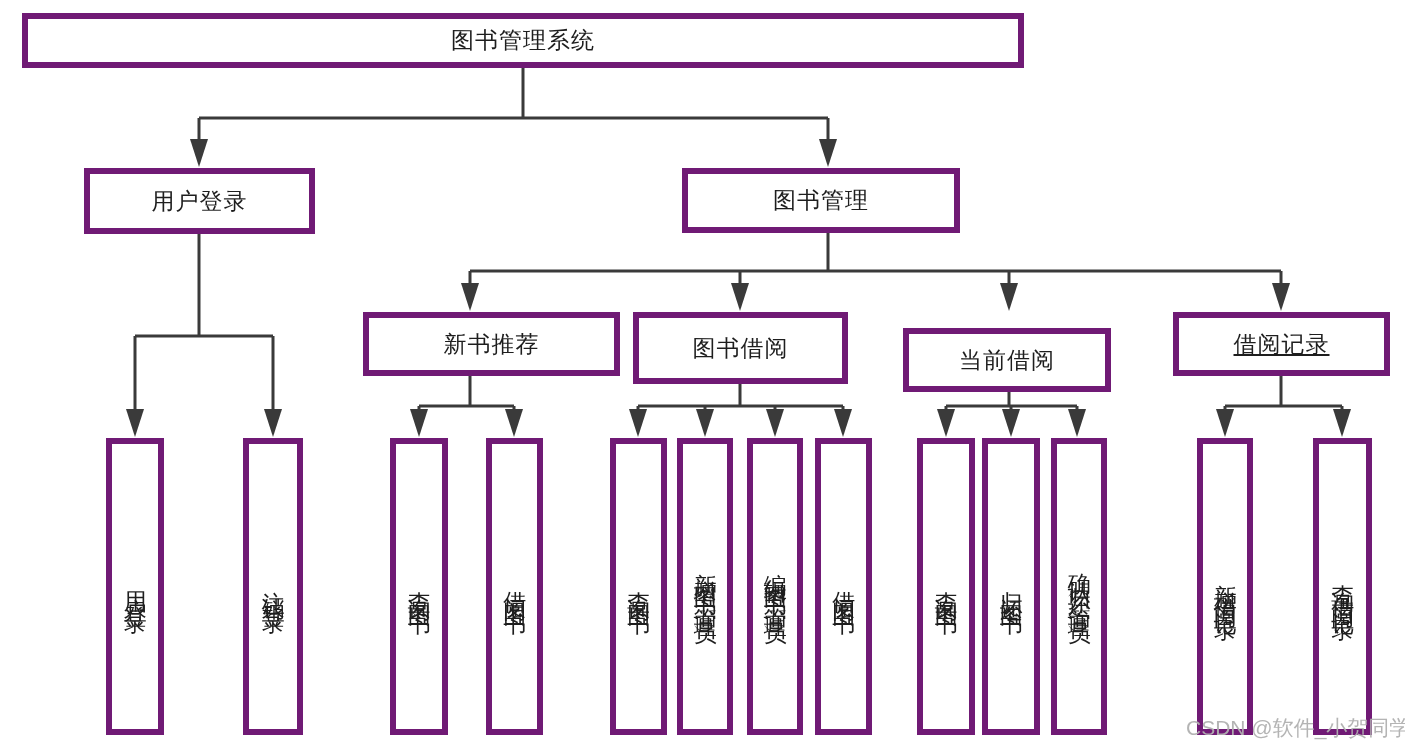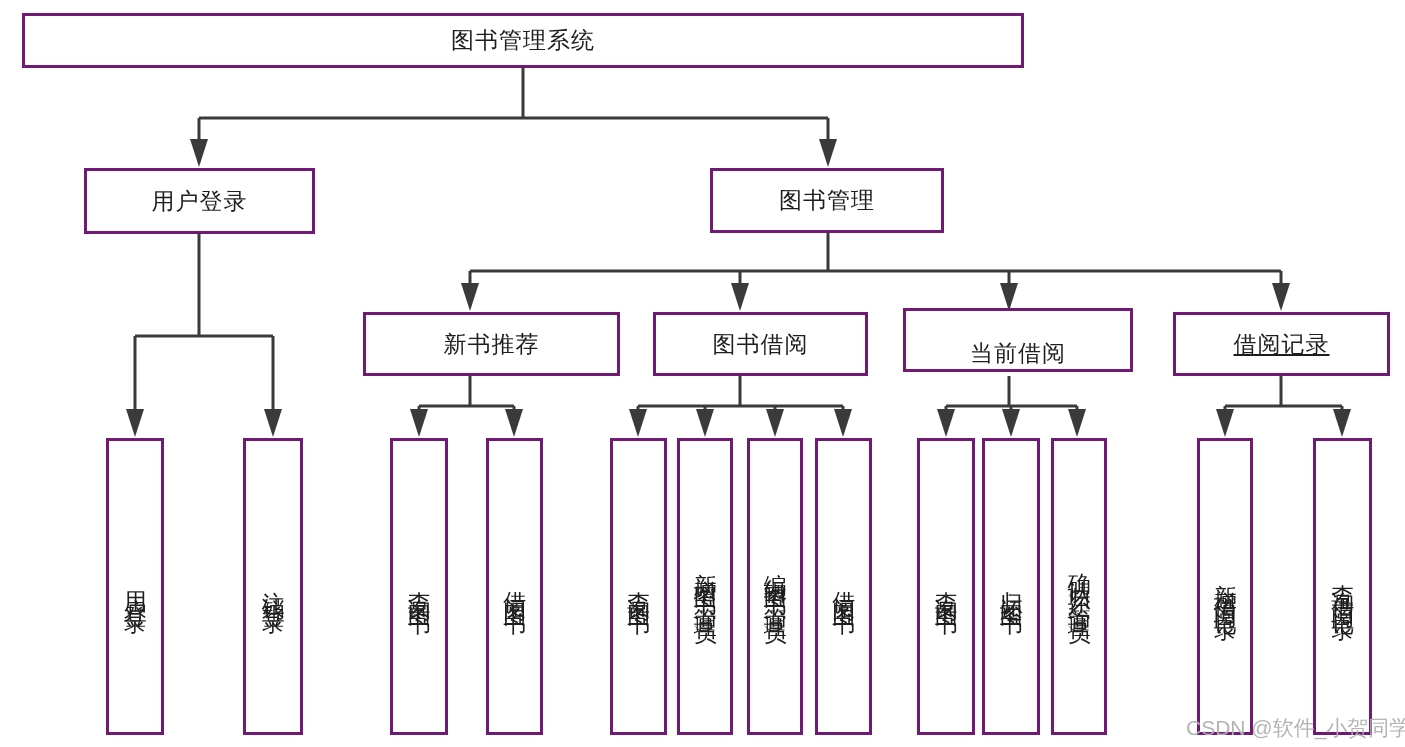--- a/index.html
+++ b/index.html
@@ -26,21 +26,21 @@
     stroke-width: 3;
     fill: none;
   }
   .connectors polygon {
     fill: #3a3a3a;
     stroke: none;
   }
   .node {
     position: absolute;
     box-sizing: border-box;
-    border: 3px solid #701a75;
+    border: 6px solid #701a75;
     background: #ffffff;
     display: flex;
     align-items: center;
     justify-content: center;
     z-index: 2;
     color: #1e1e1e;
   }
   .node.h span {
     font-size: 23px;
     letter-spacing: 1px;
@@ -119,31 +119,31 @@
     </g>
   </svg>
 
   <div class="node h" style="left:22px; top:13px; width:1002px; height:55px;">
     <span>图书管理系统</span>
   </div>
 
   <div class="node h" style="left:84px; top:168px; width:231px; height:66px;">
     <span>用户登录</span>
   </div>
-  <div class="node h" style="left:710px; top:168px; width:234px; height:65px;">
+  <div class="node h" style="left:682px; top:168px; width:278px; height:65px;">
     <span>图书管理</span>
   </div>
 
   <div class="node h" style="left:363px; top:312px; width:257px; height:64px;">
     <span>新书推荐</span>
   </div>
-  <div class="node h" style="left:653px; top:312px; width:215px; height:64px;">
+  <div class="node h" style="left:633px; top:312px; width:215px; height:72px;">
     <span>图书借阅</span>
   </div>
-  <div class="node h" style="left:903px; top:308px; width:230px; height:64px;align-items:flex-end;">
+  <div class="node h" style="left:903px; top:328px; width:208px; height:64px;">
     <span>当前借阅</span>
   </div>
   <div class="node h" style="left:1173px; top:312px; width:217px; height:64px;text-decoration:underline;">
     <span>借阅记录</span>
   </div>
 
   <div class="node v" style="left:106px; top:438px; width:58px; height:297px;">
     <span>用户登录</span>
   </div>
   <div class="node v" style="left:243px; top:438px; width:60px; height:297px;">

